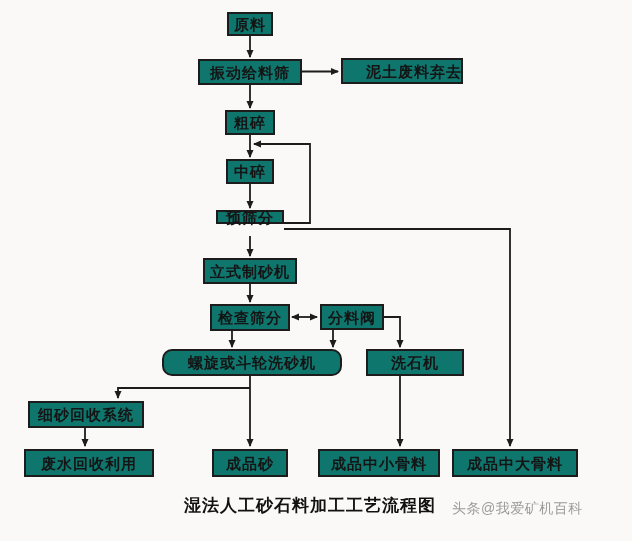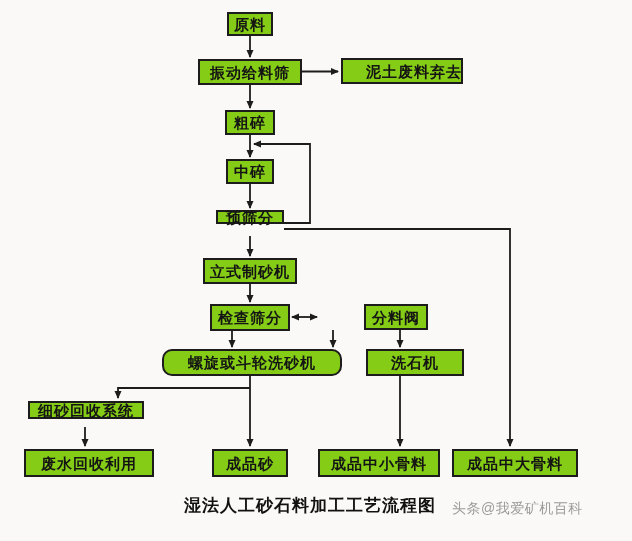--- a/index.html
+++ b/index.html
@@ -20,21 +20,21 @@
     left: 0;
     top: 0;
     width: 632px;
     height: 541px;
   }
   .node {
     position: absolute;
     box-sizing: border-box;
     border: 2px solid #1c1c1c;
     color: #141414;
-    background: #84cc16;
+    background: #0f766e;
     display: flex;
     align-items: center;
     justify-content: center;
     font-size: 15px;
     font-weight: 700;
     letter-spacing: 1px;
     white-space: nowrap;
     line-height: 1;
   }
   .caption {
@@ -105,24 +105,24 @@
   </svg>
 
   <div class="node" style="left:227px; top:12px;  width:46px;  height:24px;">原料</div>
   <div class="node" style="left:198px; top:59px;  width:104px; height:26px;">振动给料筛</div>
   <div class="node" style="left:341px; top:58px;  width:122px; height:26px;padding-left:24px;">泥土废料弃去</div>
   <div class="node" style="left:225px; top:110px; width:50px;  height:25px;">粗碎</div>
   <div class="node" style="left:226px; top:159px; width:48px;  height:25px;">中碎</div>
   <div class="node" style="left:216px; top:210px; width:68px;  height:14px;">预筛分</div>
   <div class="node" style="left:203px; top:258px; width:94px;  height:26px;">立式制砂机</div>
   <div class="node" style="left:210px; top:304px; width:80px;  height:27px;">检查筛分</div>
-  <div class="node" style="left:320px; top:304px; width:64px;  height:26px;margin-left:44px;">分料阀</div>
+  <div class="node" style="left:320px; top:304px; width:64px;  height:26px;">分料阀</div>
   <div class="node" style="left:162px; top:349px; width:180px; height:27px;border-radius:10px;">螺旋或斗轮洗砂机</div>
   <div class="node" style="left:366px; top:349px; width:98px;  height:27px;">洗石机</div>
-  <div class="node" style="left:28px;  top:401px; width:116px; height:18px;">细砂回收系统</div>
+  <div class="node" style="left:28px;  top:401px; width:116px; height:27px;">细砂回收系统</div>
   <div class="node" style="left:24px;  top:449px; width:130px; height:28px;">废水回收利用</div>
   <div class="node" style="left:212px; top:449px; width:76px;  height:28px;">成品砂</div>
   <div class="node" style="left:318px; top:449px; width:122px; height:28px;">成品中小骨料</div>
   <div class="node" style="left:452px; top:449px; width:126px; height:28px;">成品中大骨料</div>
 
   <div class="caption">湿法人工砂石料加工工艺流程图</div>
   <div class="watermark">头条@我爱矿机百科</div>
 
 </div>
 

